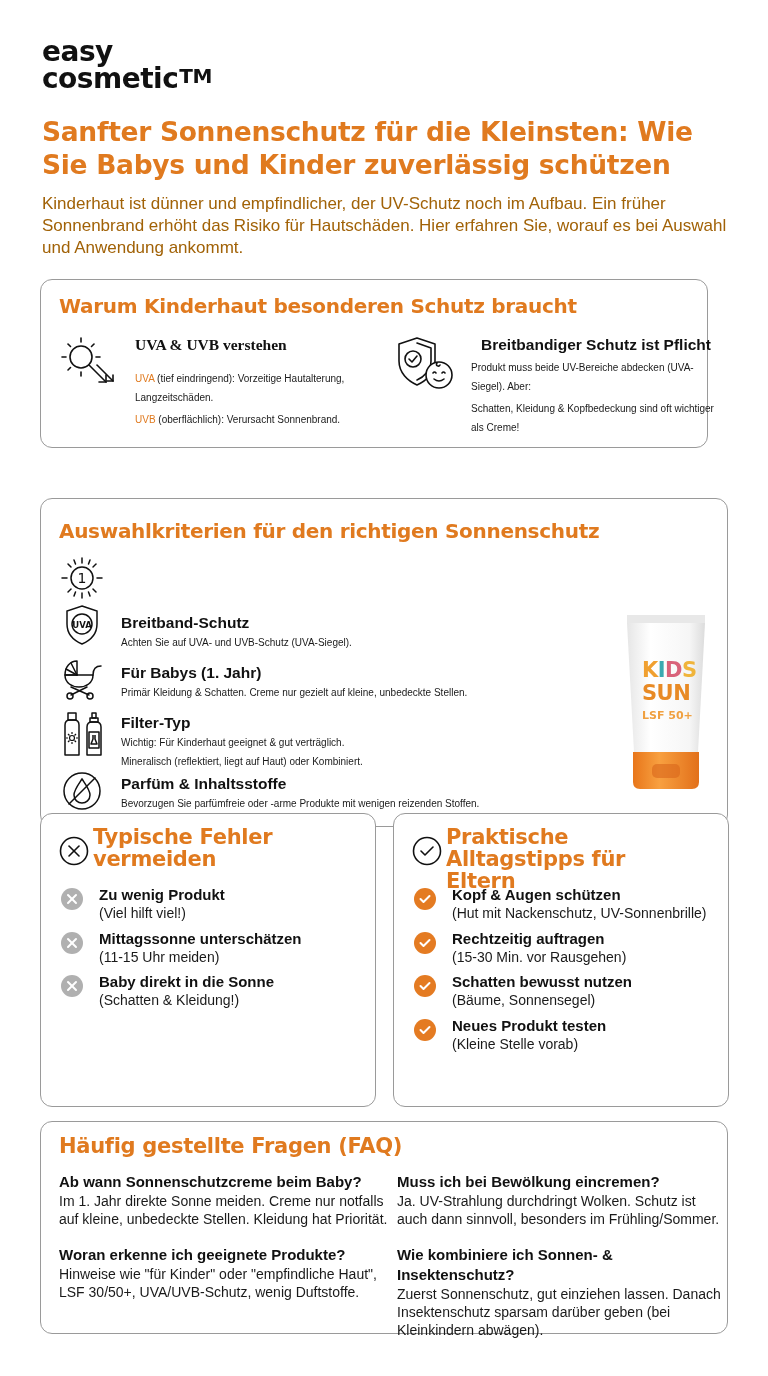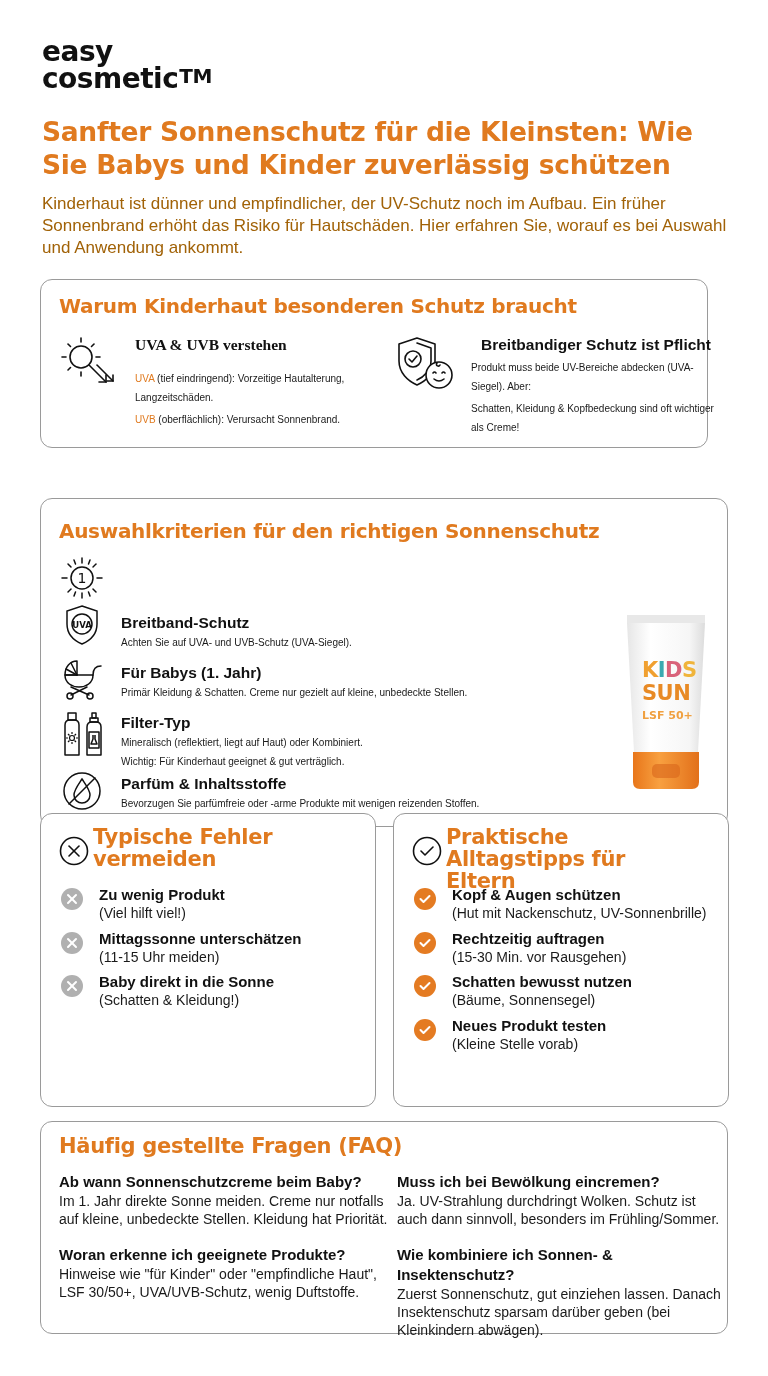--- a/index.html
+++ b/index.html
@@ -177,22 +177,22 @@
         </g>
       <path d="M31 2 L35 2 L35 7 L31 7 Z"></path>
         <path d="M29 7 L37 7 L37 11 L29 11 Z"></path>
       <path d="M26 16 Q26 11 31 11 L35 11 Q40 11 40 16 L40 44 L26 44 Z"></path>
       <rect x="28" y="21" width="10" height="16"></rect>
       <path d="M32 24 L32 28 L30 33 L36 33 L34 28 L34 24"></path>
     </svg>
   </span>
   <div class="crit" style="top:214px;">
     <div class="b">Filter-Typ</div>
+    <div class="t">Wichtig: Für Kinderhaut geeignet &amp; gut verträglich.</div>
     <div class="t">Mineralisch (reflektiert, liegt auf Haut) oder Kombiniert.</div>
-    <div class="t">Wichtig: Für Kinderhaut geeignet &amp; gut verträglich.</div>
   </div>
 
   <span class="crit-ic" style="top:271px;">
     <svg width="42" height="42" viewBox="0 0 42 42" fill="none" stroke="#111" stroke-width="1.5" stroke-linecap="round">
       <circle cx="21" cy="21" r="18"></circle>
       <path d="M21 9 C17 15 13 20 13 25 C13 30 17 33 21 33 C25 33 29 30 29 25 C29 20 25 15 21 9 Z"></path>
       <line x1="34" y1="8" x2="8" y2="34"></line>
     </svg>
   </span>
   <div class="crit" style="top:275px;">

